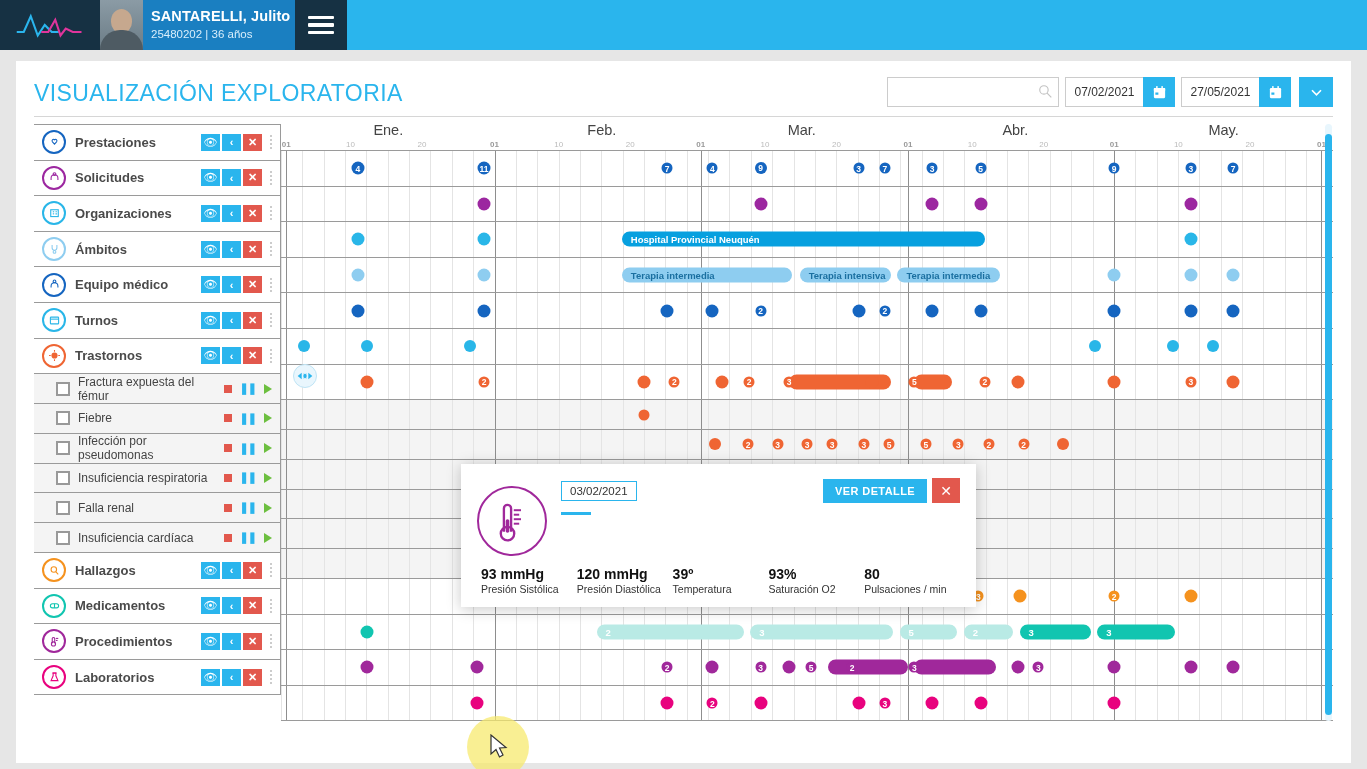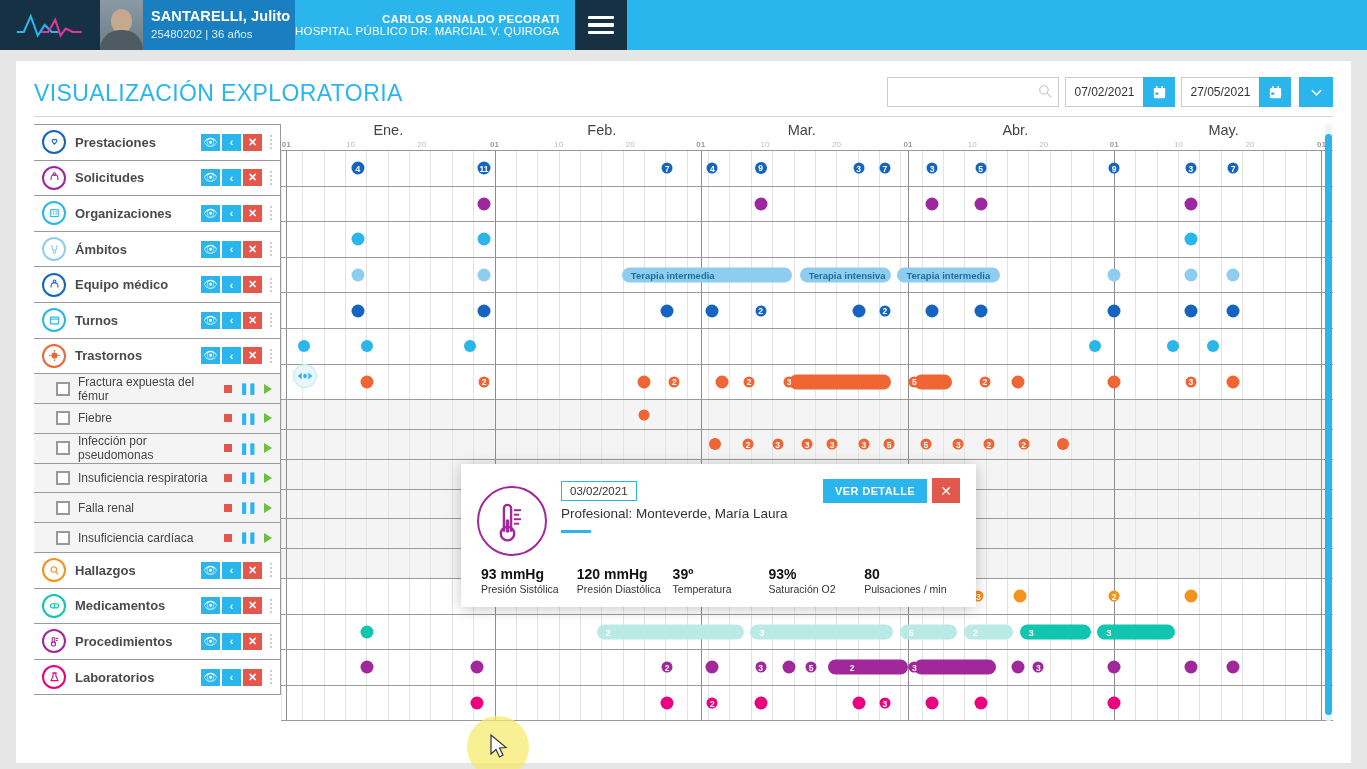--- a/index.html
+++ b/index.html
@@ -142,24 +142,20 @@
         <div class="head"></div>
         <div class="body"></div>
     </div>
     <div class="patient-text">
       <div class="patient-name">SANTARELLI, Julito</div>
       <div class="patient-meta">25480202 | 36 años</div>
     </div>
   </div>
 
 
-  <div class="org-block">
-    <div class="org-name">CARLOS ARNALDO PECORATI</div>
-    <div class="org-sub">HOSPITAL PÚBLICO DR. MARCIAL V. QUIROGA</div>
-  </div>
 
   <div class="burger">
     <span></span>
     <span></span>
     <span></span>
   </div>
 </div>
 
 <div class="page">
  <div class="card">
@@ -713,20 +709,21 @@
                 <div class="gl" style="left: 95.41%;"></div>
                 <div class="gl" style="left: 97.44%;"></div>
                 <div class="gl" style="left: 99.47%;"></div>
                 <div class="gl major" style="left: 0.5%;"></div>
                 <div class="gl major" style="left: 20.3%;"></div>
                 <div class="gl major" style="left: 39.9%;"></div>
                 <div class="gl major" style="left: 59.6%;"></div>
                 <div class="gl major" style="left: 79.2%;"></div>
                 <div class="gl major" style="left: 98.9%;"></div>
               </div>
+              <div class="bar" style="left: 32.4%; width: 34.5%; background: rgb(7, 160, 223); color: rgb(255, 255, 255);">Hospital Provincial Neuquén</div>
               <div class="ev" style="width: 13px; height: 13px; left: 7.3%; background: rgb(41, 182, 232);"></div>
               <div class="ev" style="width: 13px; height: 13px; left: 19.3%; background: rgb(41, 182, 232);"></div>
               <div class="ev" style="width: 13px; height: 13px; left: 86.5%; background: rgb(41, 182, 232);"></div>
             </div>
             <div class="row">
               <div class="grid">
                 <div class="gl" style="left: 0%;"></div>
                 <div class="gl" style="left: 2.03%;"></div>
                 <div class="gl" style="left: 4.06%;"></div>
                 <div class="gl" style="left: 6.09%;"></div>
@@ -1692,21 +1689,20 @@
           <line x1="22" y1="27" x2="28" y2="27" stroke="#a0289b" stroke-width="2.2"></line>
         </svg>
       </div>
       <div class="pp-body">
         <div class="pp-daterow">
           <div class="pp-date">03/02/2021</div>
           <div class="pp-spacer"></div>
           <div class="pp-detail">VER DETALLE</div>
           <div class="pp-close">✕</div>
         </div>
-        <div class="pp-prof">Profesional: Monteverde, María Laura</div>
         <div class="pp-underline"></div>
       </div>
     </div>
     <div class="pp-vitals" id="pp-vitals">
           <div class="pp-vital">
             <div class="pp-vv">93 mmHg</div>
             <div class="pp-vl">Presión Sistólica</div>
           </div>
           <div class="pp-vital">
             <div class="pp-vv">120 mmHg</div>

